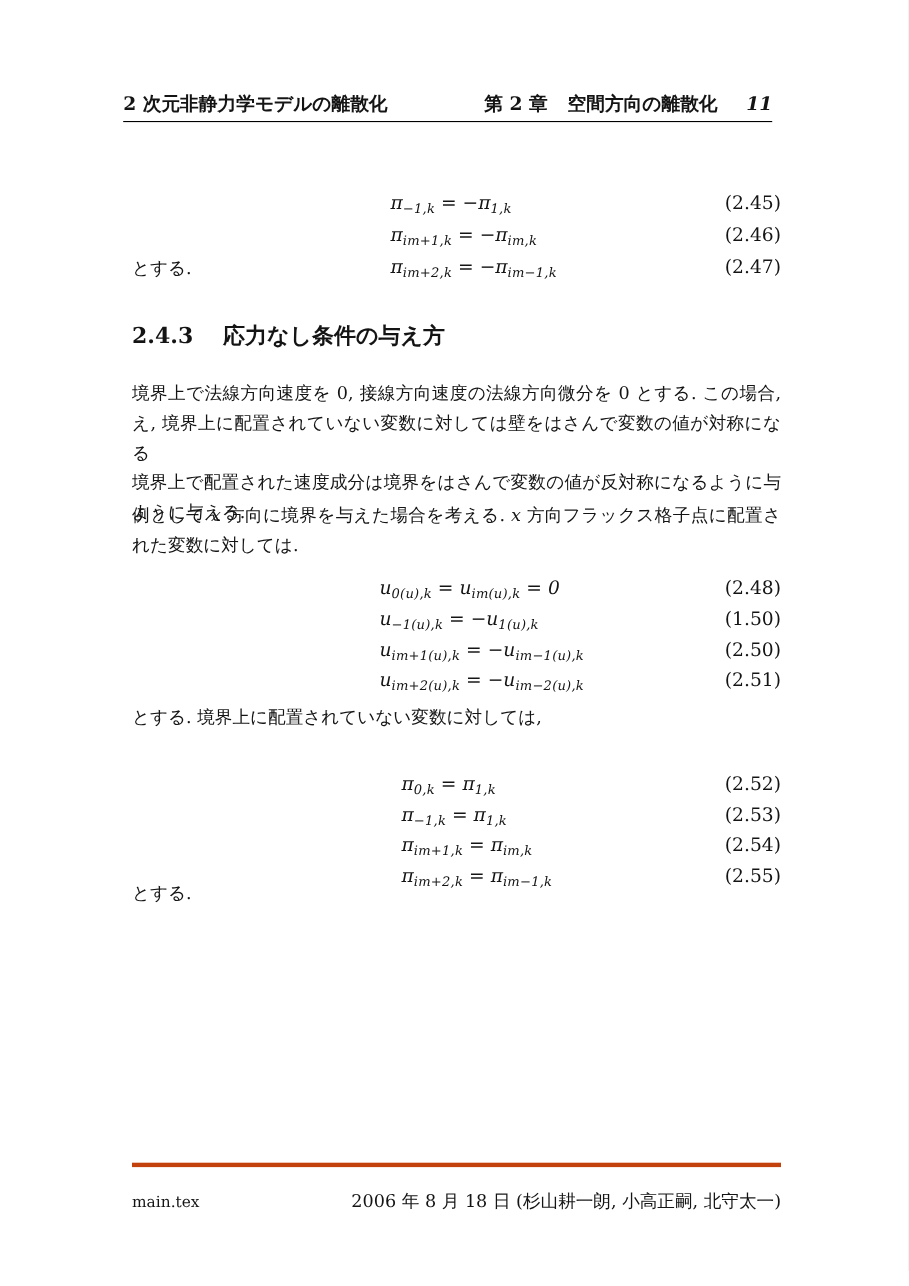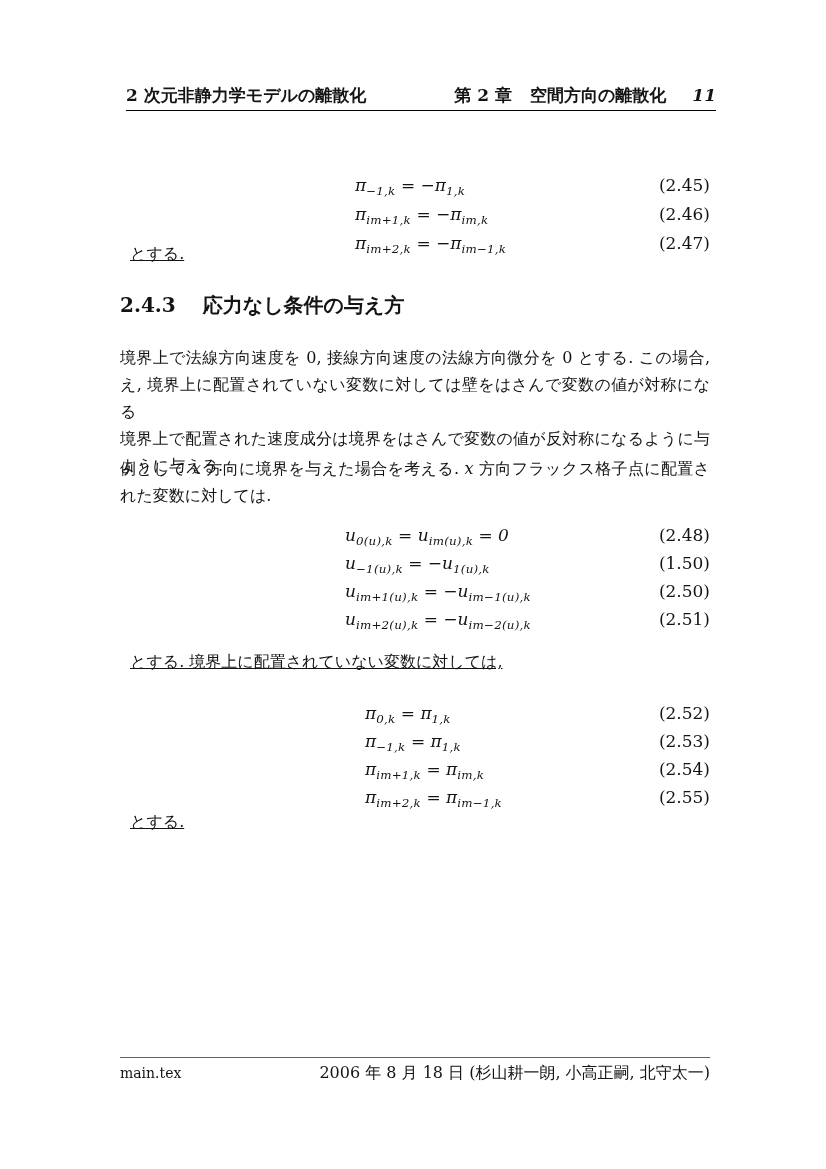--- a/index.html
+++ b/index.html
@@ -9,21 +9,21 @@
     height: 1169px;
     margin: 0 auto;
     background: #ffffff;
     color: #141414;
     font-family: "DejaVu Serif", "Liberation Serif", serif;
     overflow: hidden;
   }
   
   .running-head {
     position: absolute;
-    left: 126px; top: 85px; width: 590px;
+    left: 112px; top: 85px; width: 590px;
     display: flex; justify-content: space-between; align-items: baseline;
     font-size: 17px; line-height: 20px; font-weight: bold;
     border-bottom: 1px solid #000;
     padding-bottom: 5px;
   }
   .head-right { display: inline-flex; align-items: flex-start; }
   .head-chapter-title { margin-left: 18px; }
   .head-pagenum { margin-left: 26px; font-style: italic; }
   
   .eq-group { position: absolute; left: 120px; width: 590px; }
@@ -68,27 +68,27 @@
     margin: 0; font-size: 20px; line-height: 24px; font-weight: bold;
   }
   .sec-num { font-family: "DejaVu Serif", "Liberation Serif", serif; }
   .sec-title {
     margin-left: 20px;
     font-family: "DejaVu Sans", "Liberation Sans", sans-serif;
   }
   
   .footline {
     position: absolute; left: 120px; top: 1057px; width: 590px;
-    border-top: 1px solid #c2410c;
-    padding-top: 5px;
+    border-top: 4px solid #c2410c;
+    padding-top: 21px;
     display: flex; justify-content: space-between; align-items: baseline;
   }
   .foot-left { font-size: 14px; }
   .foot-right { font-size: 16px; }
-  p { margin: 10px; text-decoration: underline; }
+  p { margin: 0; }
 </style>
 </head>
 <body>
 
 <div class="page">
 
   <header class="running-head">
     <span class="head-left">2 次元非静力学モデルの離散化</span>
     <span class="head-right">
       <span>第 2 章</span>

